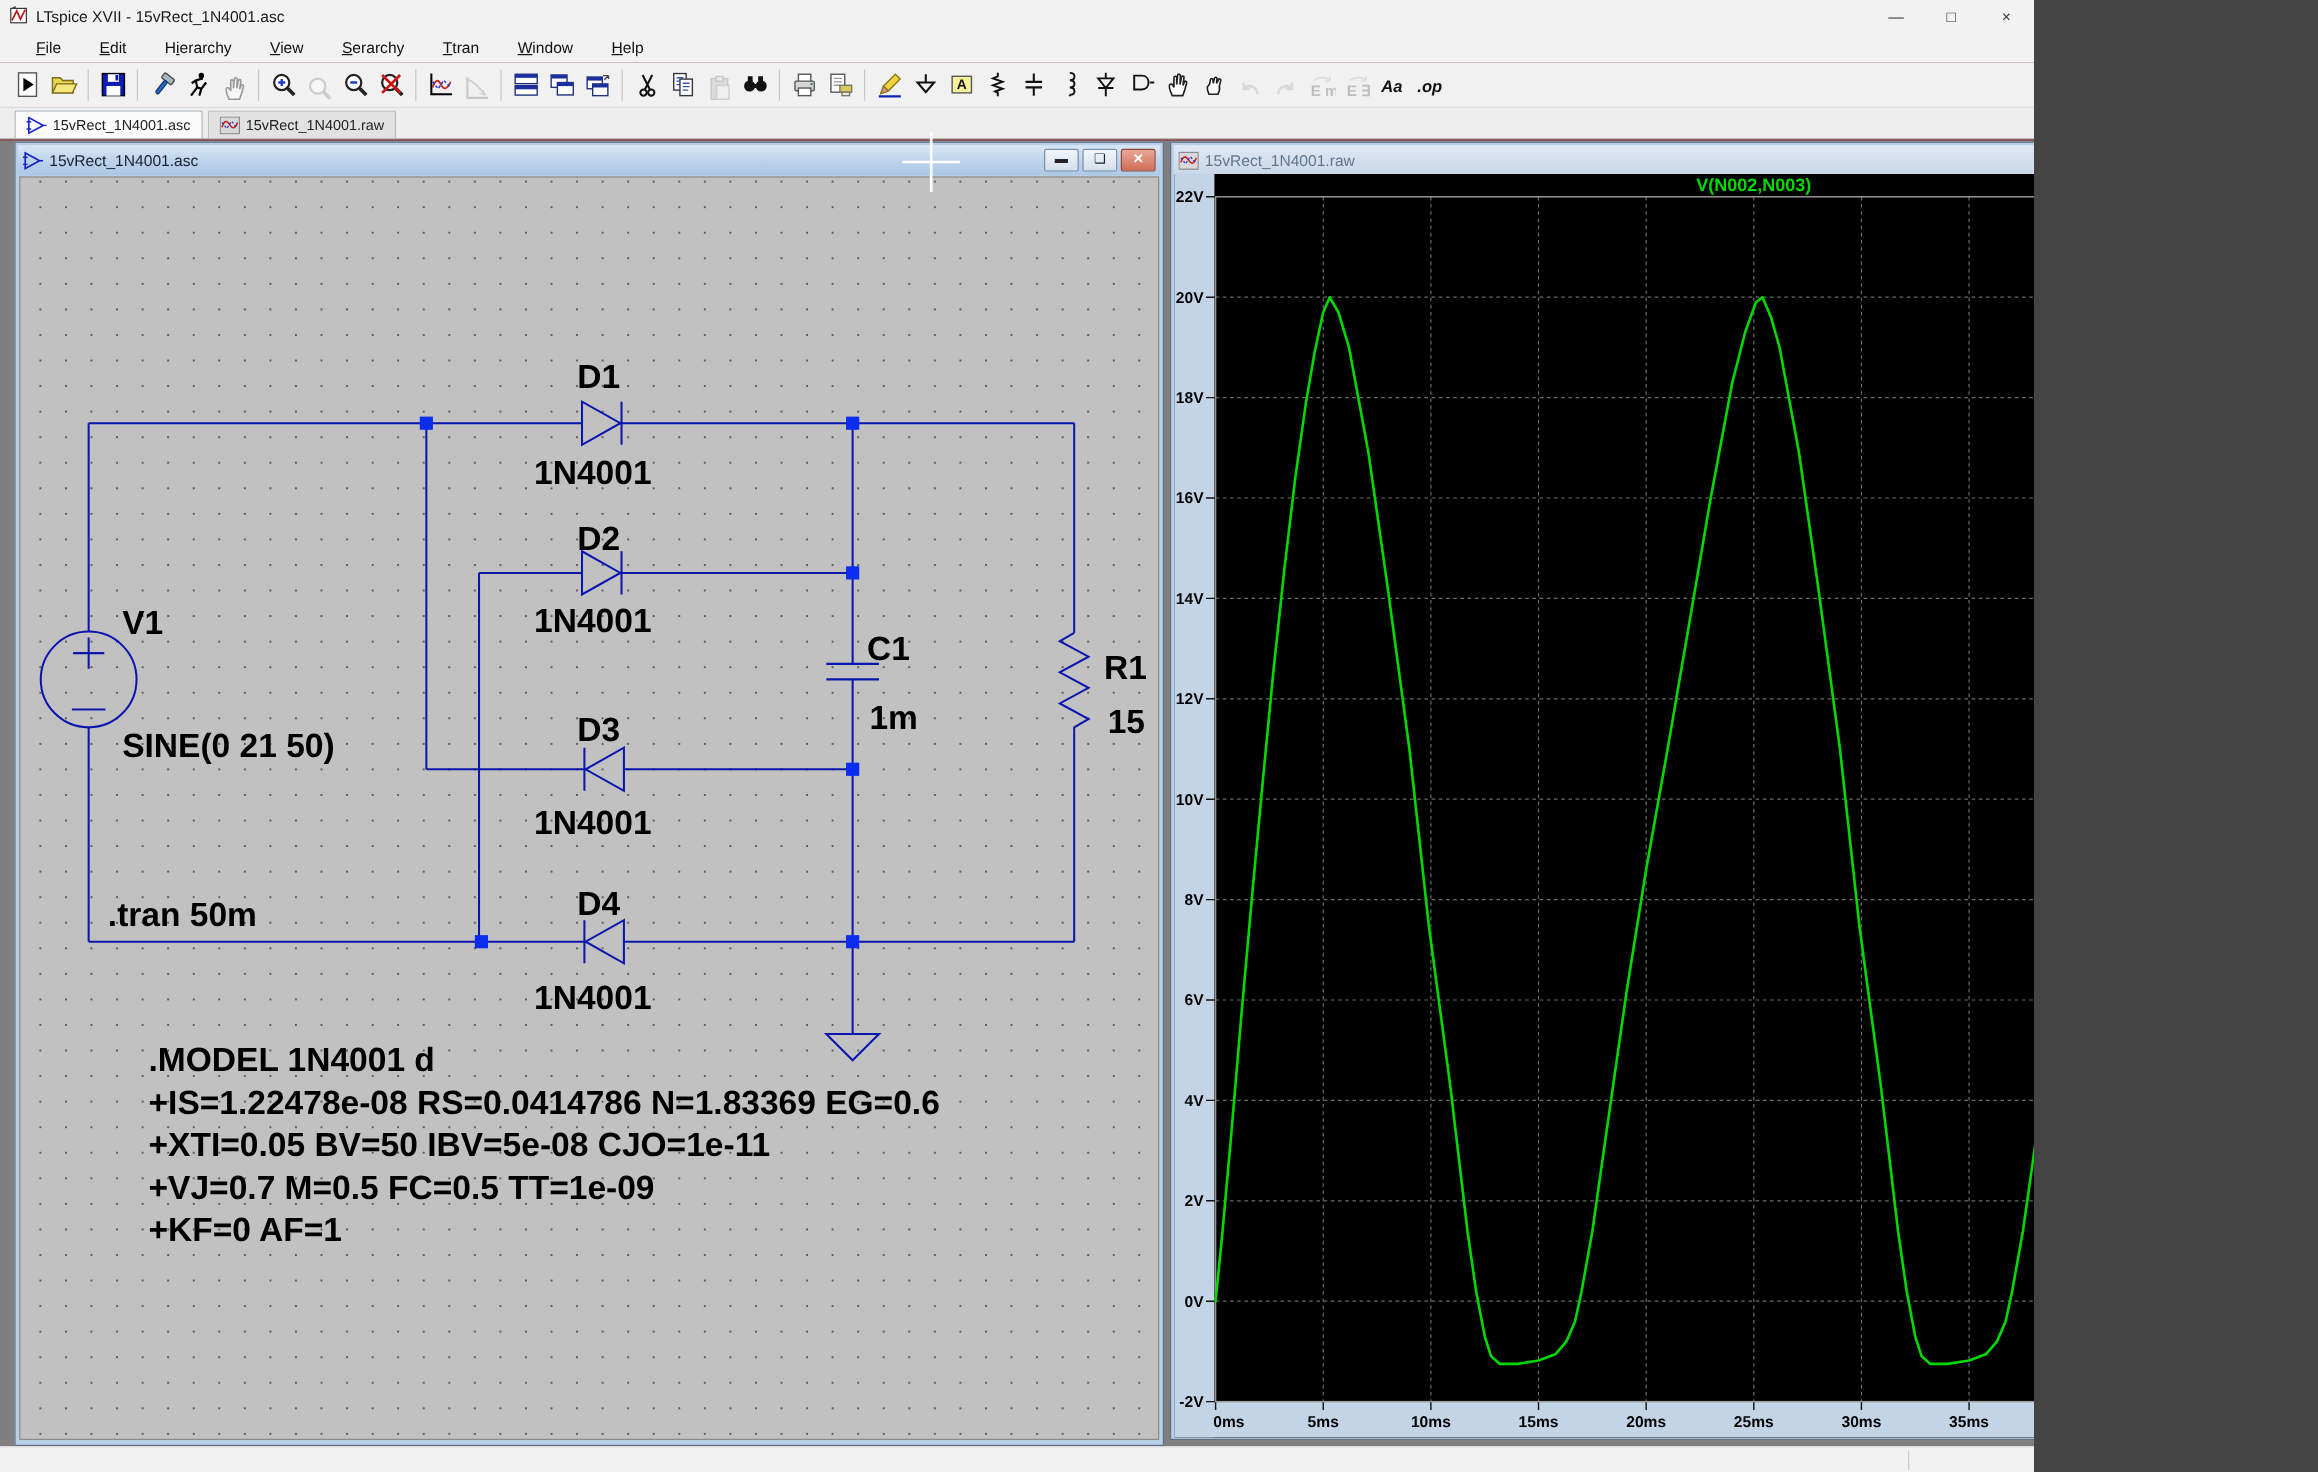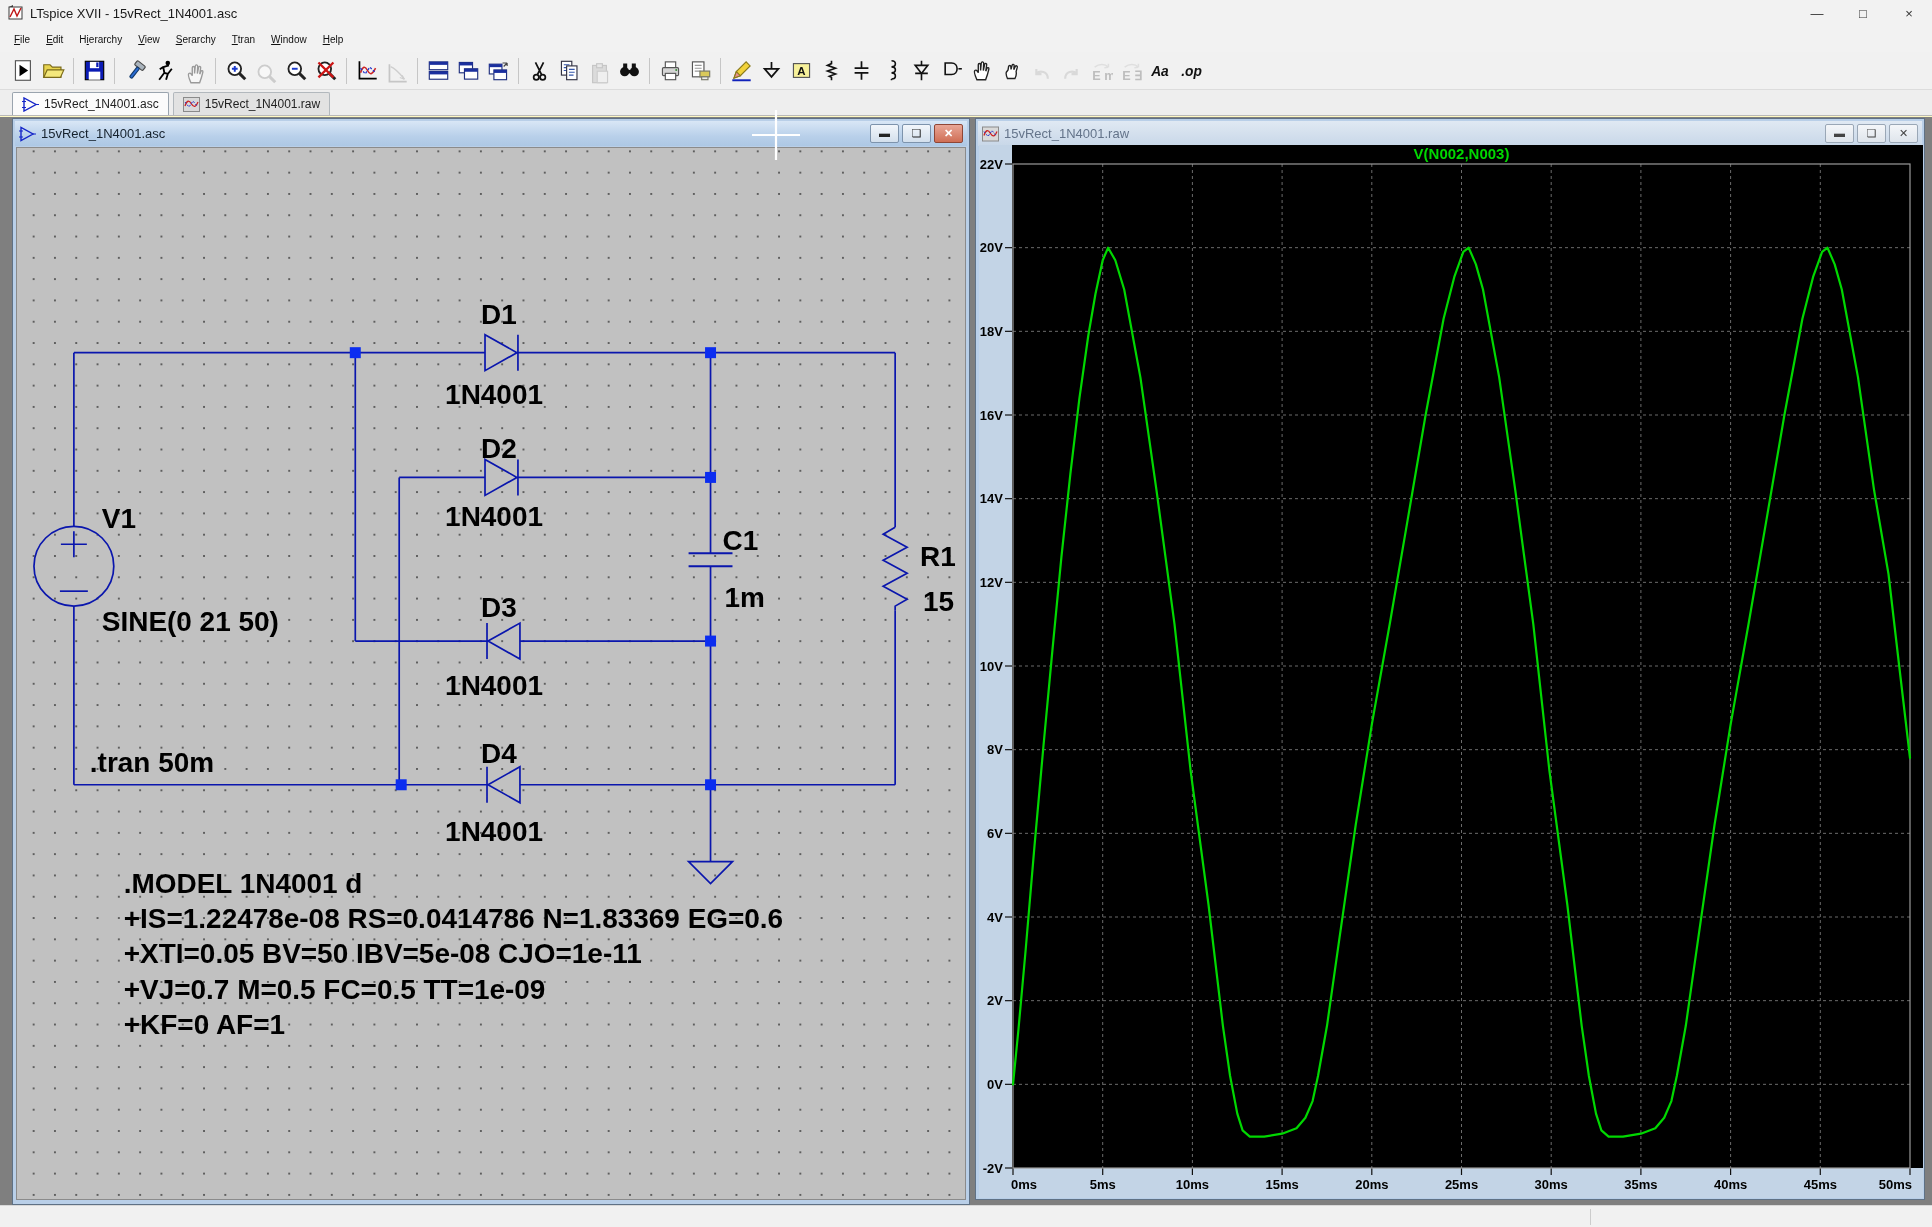--- a/index.html
+++ b/index.html
@@ -1,28 +1,28 @@
 <!DOCTYPE html>
 <html><head>
 <meta charset="utf-8">
 <style>
   html,body{margin:0;padding:0;background:#444;}
-  #app{position:relative;width:1932px;height:1227px;background:#fef9c3;overflow:hidden;
+  #app{position:relative;width:1695px;height:1227px;background:#7f1d1d;overflow:hidden;
        font-family:"Liberation Sans",sans-serif;-webkit-font-smoothing:antialiased;}
   
   .titlebar{position:absolute;left:0;top:0;width:100%;height:26px;background:#f2f2f2;
             display:flex;align-items:center;border-bottom:1px solid #e3e3e3;}
   .titlebar .appicon{width:16px;height:16px;margin:0 6px 0 8px;}
   .titlebar .title{font-size:13px;color:#1a1a1a;}
   .winbtns{margin-left:auto;display:flex;height:100%;}
   .winbtn{width:46px;height:100%;display:flex;align-items:center;justify-content:center;
           font-size:13px;color:#333;}
   .menubar{position:absolute;left:0;top:26px;width:100%;height:26px;background:#f2f2f2;
            display:flex;align-items:center;padding-left:6px;box-sizing:border-box;}
-  .menuitem{font-size:10px;color:#111;padding:4px 8px;}
+  .menuitem{font-size:13px;color:#111;padding:4px 8px;margin-left:16px;}
   .menuitem .acc{text-decoration:underline;}
   .toolbar{position:absolute;left:0;top:52px;width:100%;height:38px;background:#f1f1f1;
            display:flex;align-items:center;padding-left:8px;box-sizing:border-box;
            border-bottom:1px solid #dcdcdc;}
   .tbtn{width:28px;height:28px;display:flex;align-items:center;justify-content:center;margin:0 1px;}
   .tbtn.dim{filter:grayscale(1) opacity(.42);align-items:flex-end;}
   .tsep{width:1px;height:26px;background:#c6c6c6;margin:0 5px;}
   .tabbar{position:absolute;left:0;top:90px;width:100%;height:26px;background:#eeeeee;
           display:flex;align-items:flex-end;padding-left:12px;box-sizing:border-box;
           border-bottom:1px solid #b9b9b9;}

